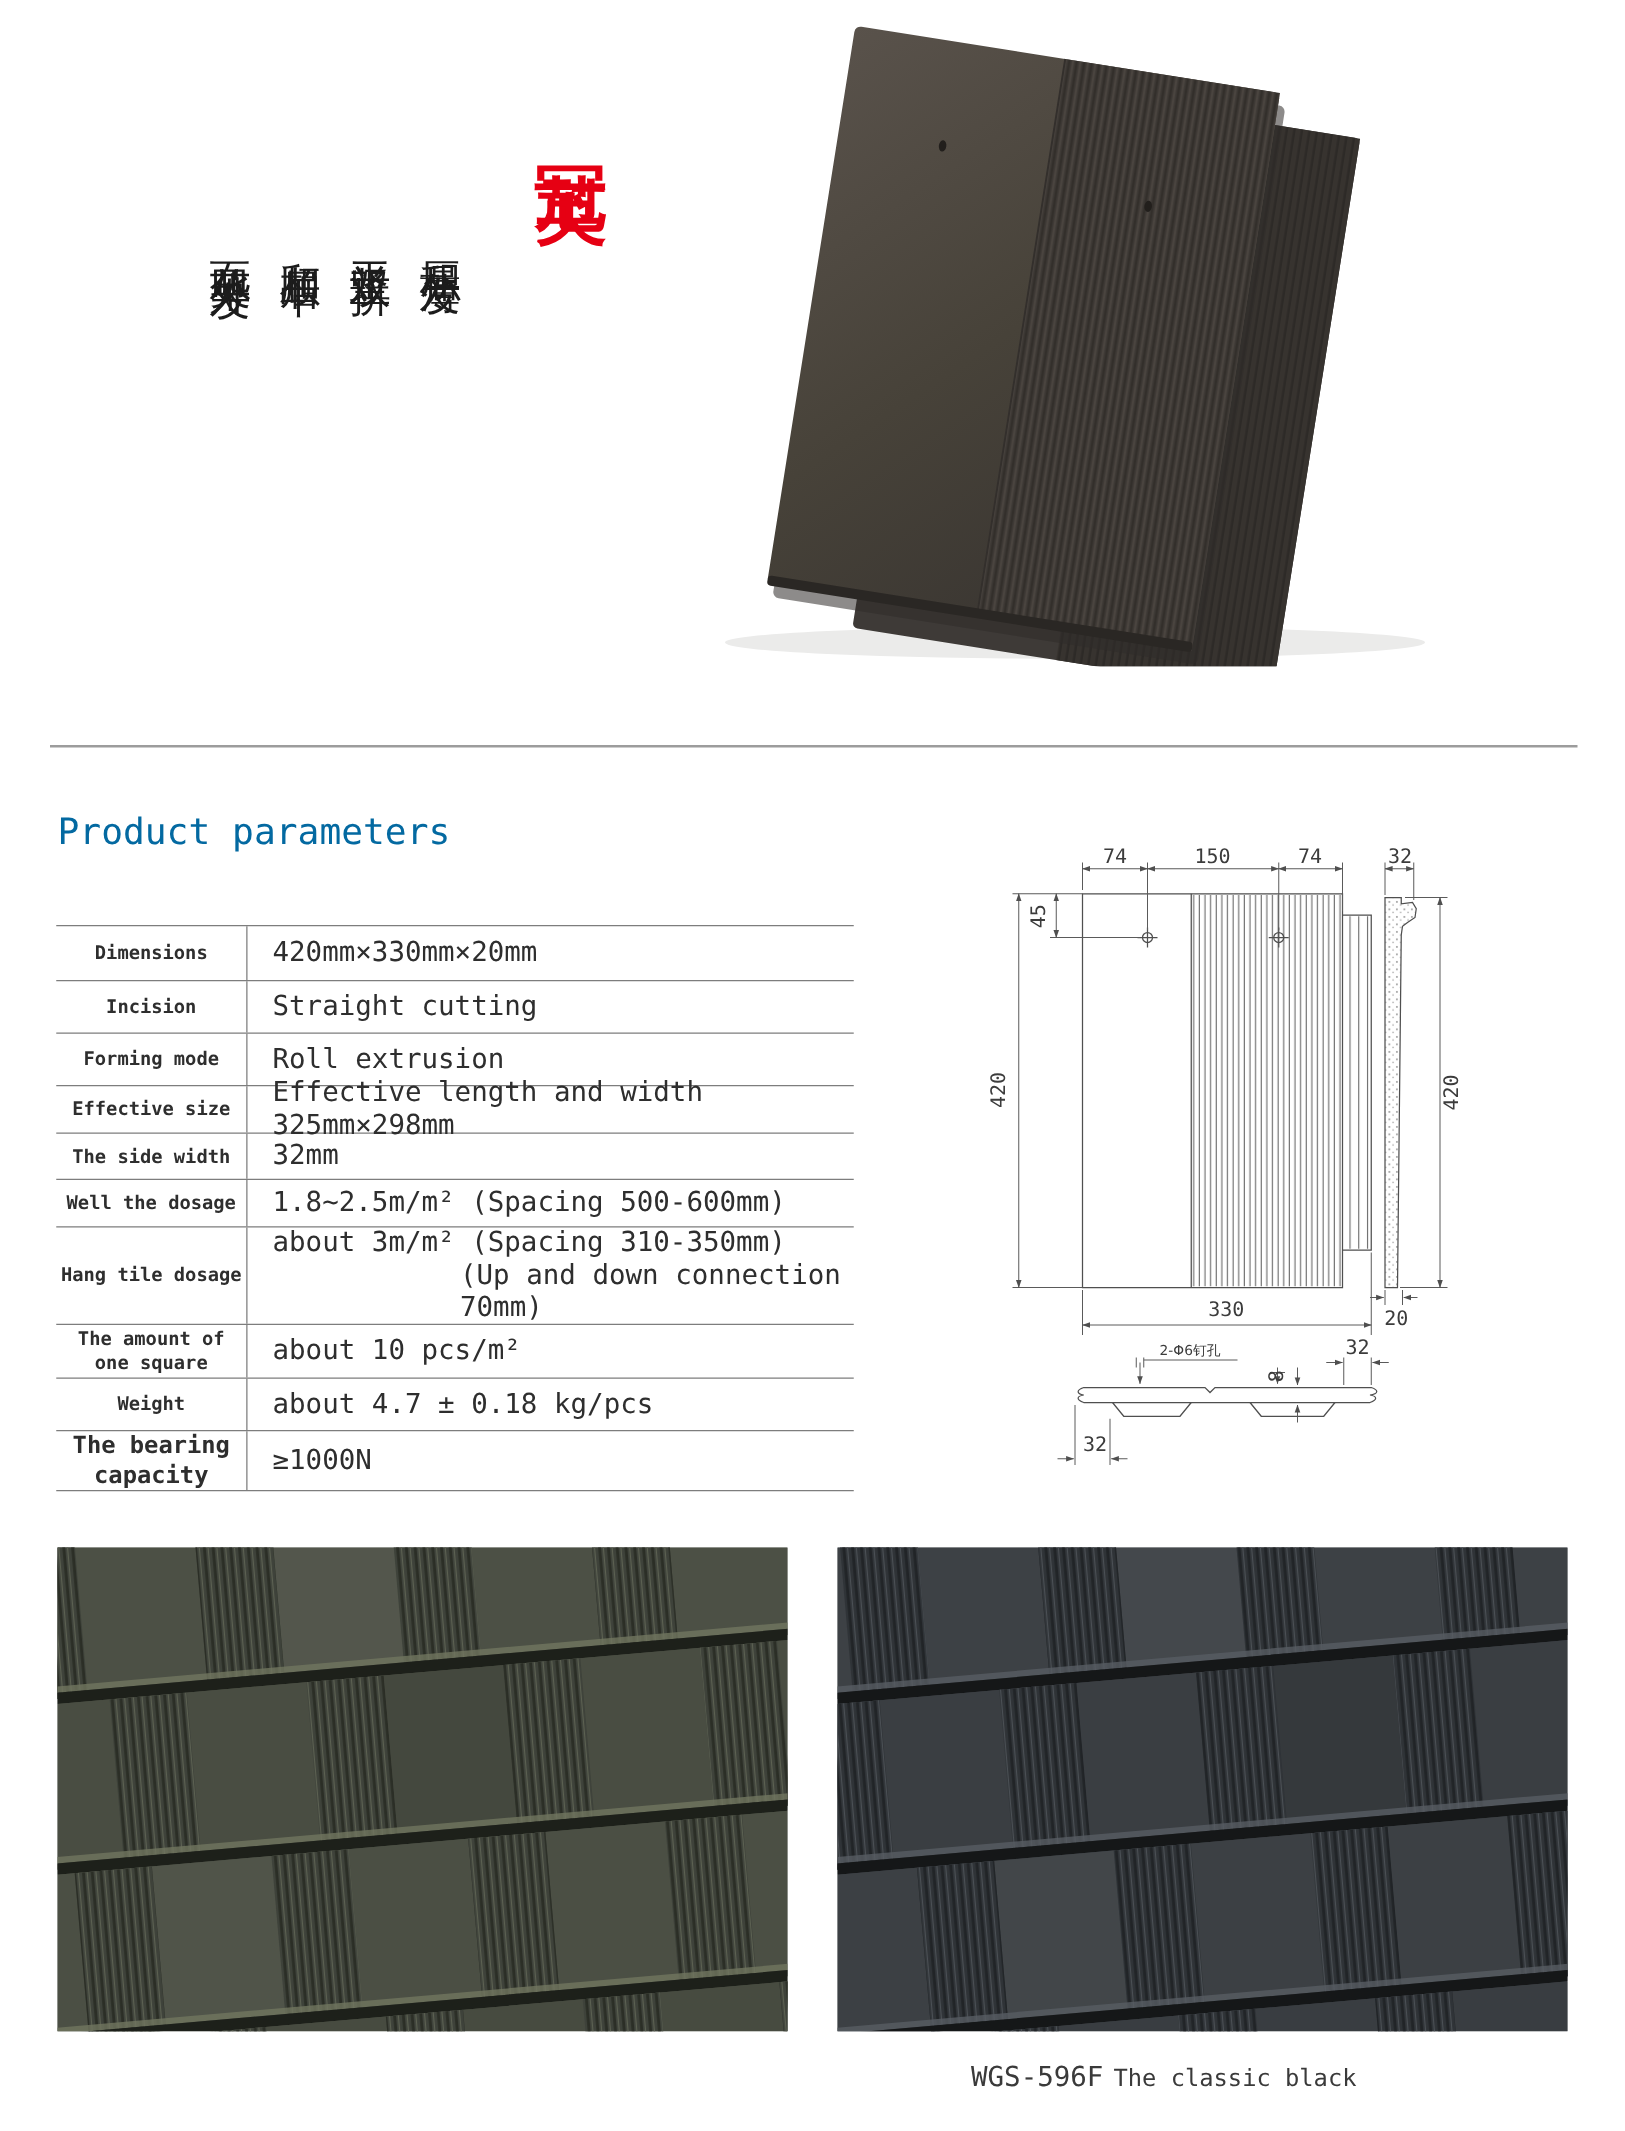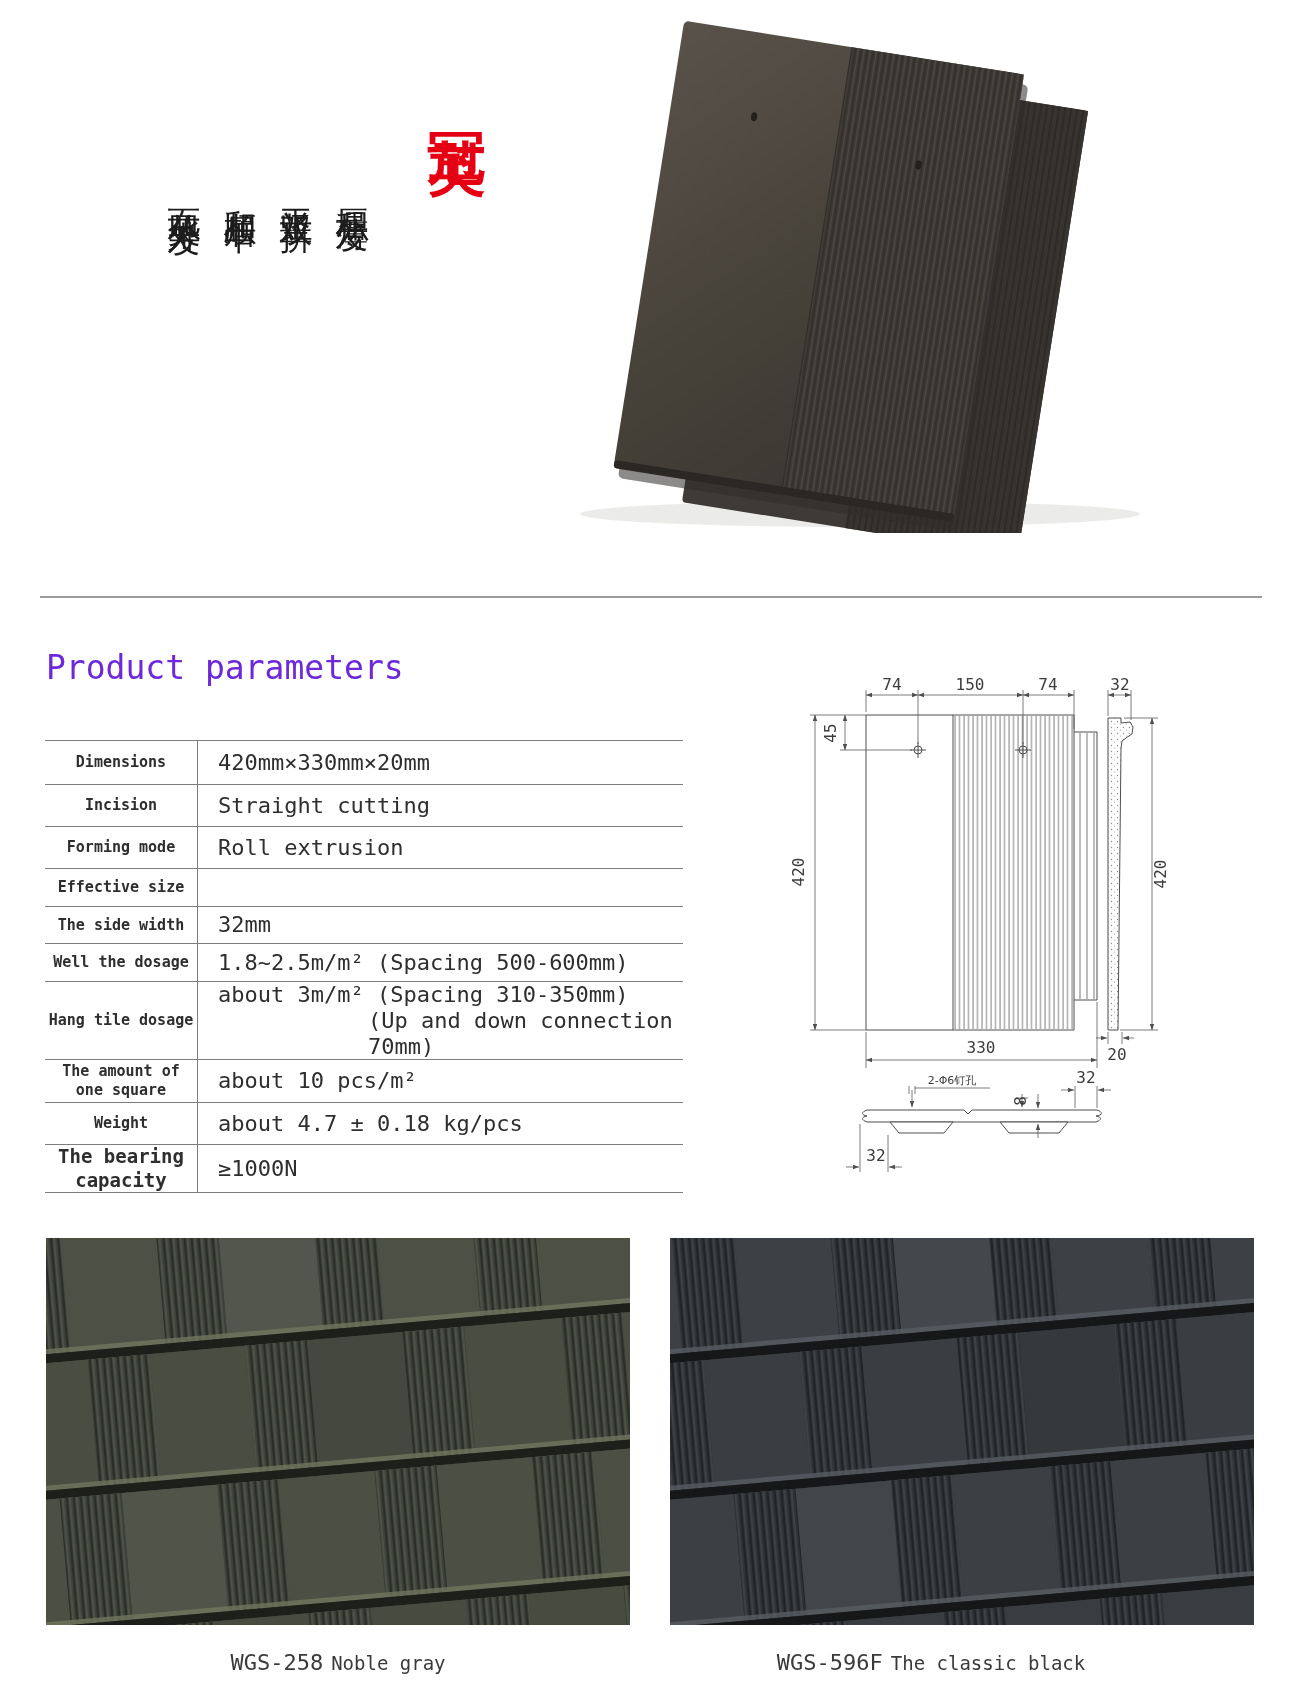--- a/index.html
+++ b/index.html
@@ -9,21 +9,21 @@
   
   .motto{position:absolute;left:150px;top:183px;height:220px;writing-mode:vertical-rl;
          font-family:"DejaVu Serif",serif;font-size:33px;color:#1c1c1c;letter-spacing:4px;}
   .motto span{display:block;margin:0 11px;}
   .brand-title{position:absolute;left:418px;top:86px;writing-mode:vertical-rl;
          font-family:"DejaVu Sans",sans-serif;font-weight:bold;font-size:58px;
          color:#e60013;letter-spacing:6px;}
 
   .divider{position:absolute;left:40px;top:596px;width:1222px;border-top:2px solid #9c9c9c;}
 
-  .section-title{position:absolute;left:46px;top:648px;font-size:33px;color:#6d28d9;}
+  .section-title{position:absolute;left:46px;top:648px;font-size:29px;color:#0369a1;}
 
   
   .ptable{position:absolute;left:45px;top:740px;width:638px;border-top:1px solid #7d7d7d;}
   .prow{display:flex;border-bottom:1px solid #7d7d7d;box-sizing:border-box;}
   .plabel{width:153px;border-right:1px solid #7d7d7d;display:flex;align-items:center;
           justify-content:center;text-align:center;font-size:15px;font-weight:bold;
           box-sizing:border-box;padding:0 2px;line-height:1.25;}
   .plabel.xs{font-size:19px;font-weight:bold;}
   .pvalue{flex:1;display:flex;flex-direction:column;justify-content:center;
           padding-left:20px;font-size:22px;line-height:26px;}
@@ -112,20 +112,23 @@
         </div>
     </div>
     <div class="prow" style="height:42px">
       <div class="plabel">Forming mode</div>
       <div class="pvalue">
           <span>Roll extrusion</span>
         </div>
     </div>
     <div class="prow" style="height:38px">
       <div class="plabel">Effective size</div>
+      <div class="pvalue">
+          <span>Effective length and width 325mm×298mm</span>
+        </div>
     </div>
     <div class="prow" style="height:37px">
       <div class="plabel">The side width</div>
       <div class="pvalue">
           <span>32mm</span>
         </div>
     </div>
     <div class="prow" style="height:38px">
       <div class="plabel">Well the dosage</div>
       <div class="pvalue">
@@ -390,20 +393,17 @@
         <rect x="99" y="372" width="62" height="60" fill="url(#ribsB)"></rect>
       <rect x="257" y="372" width="62" height="60" fill="#2f3337"></rect>
         <rect x="257" y="372" width="62" height="60" fill="url(#ribsB)"></rect>
       <rect x="415" y="372" width="62" height="60" fill="#2f3337"></rect>
         <rect x="415" y="372" width="62" height="60" fill="url(#ribsB)"></rect>
       <rect x="573" y="372" width="62" height="60" fill="#2f3337"></rect>
         <rect x="573" y="372" width="62" height="60" fill="url(#ribsB)"></rect>
     </g>
   </svg>
 
-  <div class="caption c1">
-    <span class="code">WGS-258</span><span class="name">Noble gray</span>
-  </div>
   <div class="caption c2">
     <span class="code">WGS-596F</span><span class="name">The classic black</span>
   </div>
 
 </div>
 
 </body></html>

